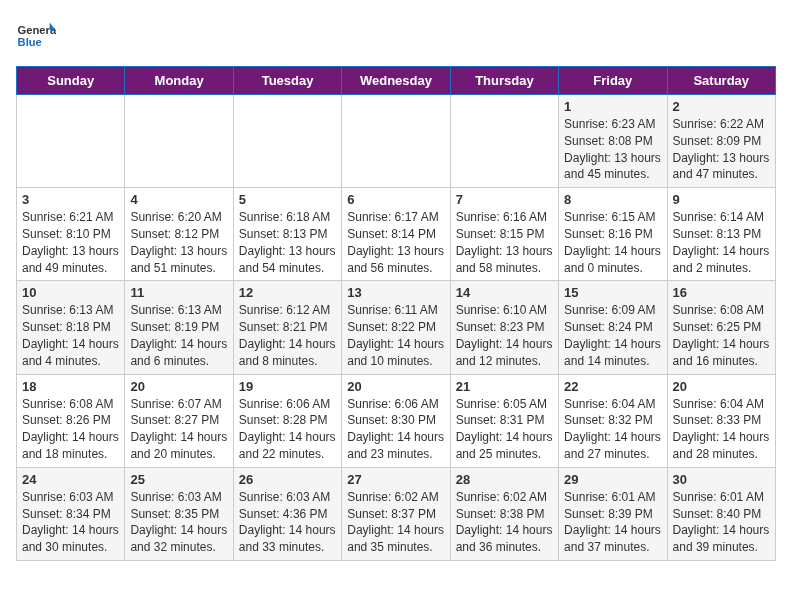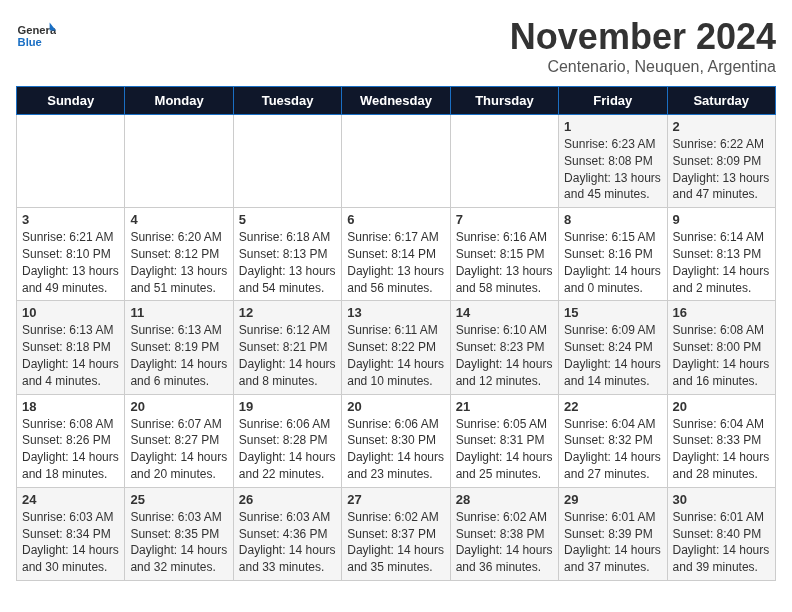--- a/index.html
+++ b/index.html
@@ -36,21 +36,21 @@
     .location-title {
       font-size: 16px;
       color: #555;
     }
     table {
       width: 100%;
       border-collapse: collapse;
       table-layout: fixed;
     }
     thead tr th {
-      background-color: #0f172a;
+      background-color: #701a75;
       color: #fff;
       text-align: center;
       padding: 6px 4px;
       font-size: 13px;
       border: 1px solid #1a6fc4;
     }
     tbody tr td {
       border: 1px solid #ccc;
       vertical-align: top;
       padding: 4px 5px;
@@ -79,24 +79,20 @@
 </head>
 <body>
 
 <div class="header">
   <div class="logo">
     <svg class="logo-icon" viewBox="0 0 50 50">
       <text x="2" y="22" font-size="14" font-weight="bold" fill="#333">General</text>
       <text x="2" y="38" font-size="14" font-weight="bold" fill="#1a6fc4">Blue</text>
       <polygon points="42,8 50,18 42,18" fill="#1a6fc4"></polygon>
     </svg>
-  </div>
-  <div class="title-block">
-    <div class="month-title">November 2024</div>
-    <div class="location-title">Centenario, Neuquen, Argentina</div>
   </div>
 </div>
 
 <table>
   <thead>
     <tr>
     <th>Sunday</th>
         <th>Monday</th>
         <th>Tuesday</th>
         <th>Wednesday</th>
@@ -217,21 +213,21 @@
         <td>
           <div class="day-num">15</div>
           <div class="day-info">Sunrise: 6:09 AM
 Sunset: 8:24 PM
 Daylight: 14 hours
 and 14 minutes.</div>
         </td>
         <td>
           <div class="day-num">16</div>
           <div class="day-info">Sunrise: 6:08 AM
-Sunset: 8:00 PM
+Sunset: 6:25 PM
 Daylight: 14 hours
 and 16 minutes.</div>
         </td>
       </tr>
       <tr>
         <td>
           <div class="day-num">18</div>
           <div class="day-info">Sunrise: 6:08 AM
 Sunset: 8:26 PM
 Daylight: 14 hours

